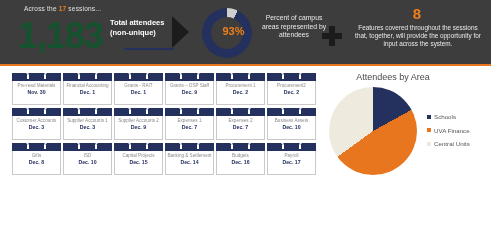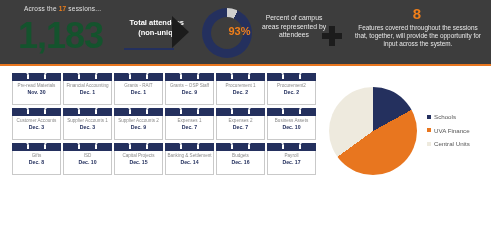--- a/index.html
+++ b/index.html
@@ -47,27 +47,26 @@
     position: absolute;
     left: 18px; top: 17px;
     font-size: 36px;
     font-weight: bold;
     color: #14532d;
     letter-spacing: -1px;
     line-height: 38px;
   }
   #total-attendees-label {
     position: absolute;
-    left: 124px; top: 18px;
+    left: 110px; top: 18px;
     width: 60px;
     font-size: 7.5px;
     font-weight: bold;
     color: #ffffff;
     line-height: 9.5px;
-    text-align: right;
   }
   #total-attendees-underline {
     position: absolute;
     left: 124px; top: 48px;
     width: 50px;
     height: 2px;
     background: #24305e;
   }
   #arrow-right-icon {
     position: absolute;
@@ -99,21 +98,20 @@
     background: #3d3d3d;
   }
   #donut-pct-label {
     position: absolute;
     left: 0; top: 17px;
     width: 63px;
     text-align: center;
     font-size: 11px;
     font-weight: bold;
     color: #f07f1a;
-    margin-left: 6px;
   }
   #pct-campus-label {
     position: absolute;
     left: 258px; top: 14px;
     width: 72px;
     font-size: 6.8px;
     color: #e8e8e8;
     line-height: 8.5px;
     text-align: center;
   }
@@ -471,20 +469,21 @@
         </div>
         <div class="session-body">
           <div class="session-title">Payroll</div>
           <div class="session-date">Dec. 17</div>
         </div>
       </div>
     </div>
   </div>
 
 <div id="pie-panel">
+  <div id="pie-title">Attendees by Area</div>
   <div id="pie-circle" style="background: conic-gradient(rgb(36, 48, 94) 0deg, rgb(36, 48, 94) 61.2deg, rgb(232, 118, 31) 61.2deg, rgb(232, 118, 31) 234deg, rgb(238, 234, 222) 234deg, rgb(238, 234, 222) 360deg);"></div>
   <div id="pie-legend">
       <div class="legend-row">
         <span class="legend-swatch" style="background: rgb(36, 48, 94);"></span>
         <span class="legend-label">Schools</span>
       </div>
       <div class="legend-row">
         <span class="legend-swatch" style="background: rgb(232, 118, 31);"></span>
         <span class="legend-label">UVA Finance</span>
       </div>

